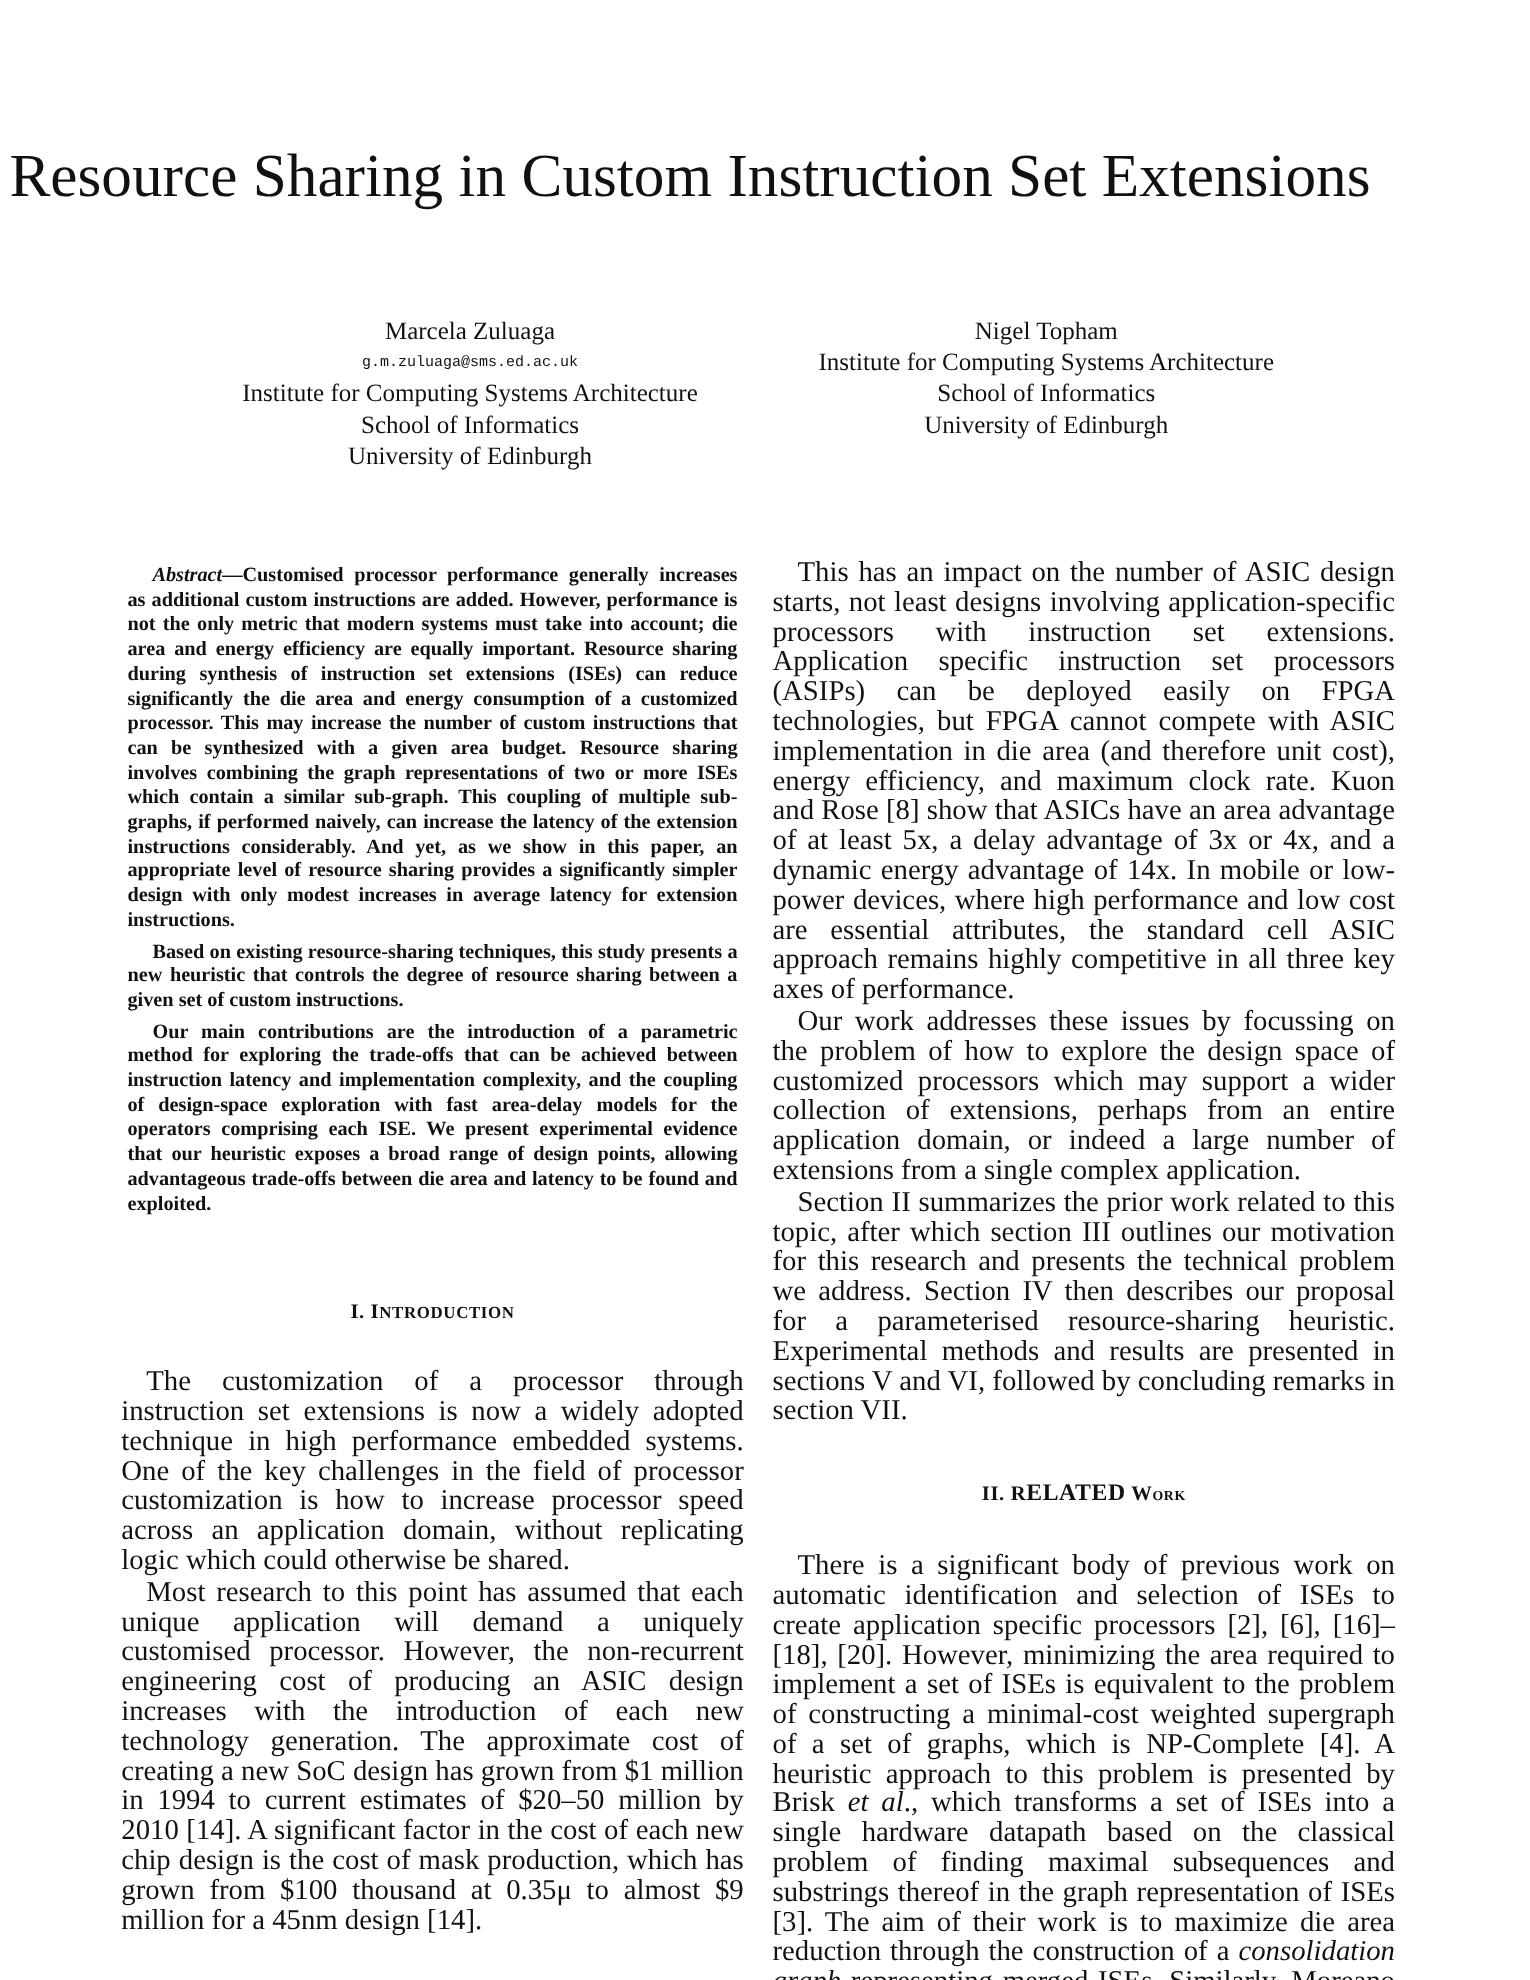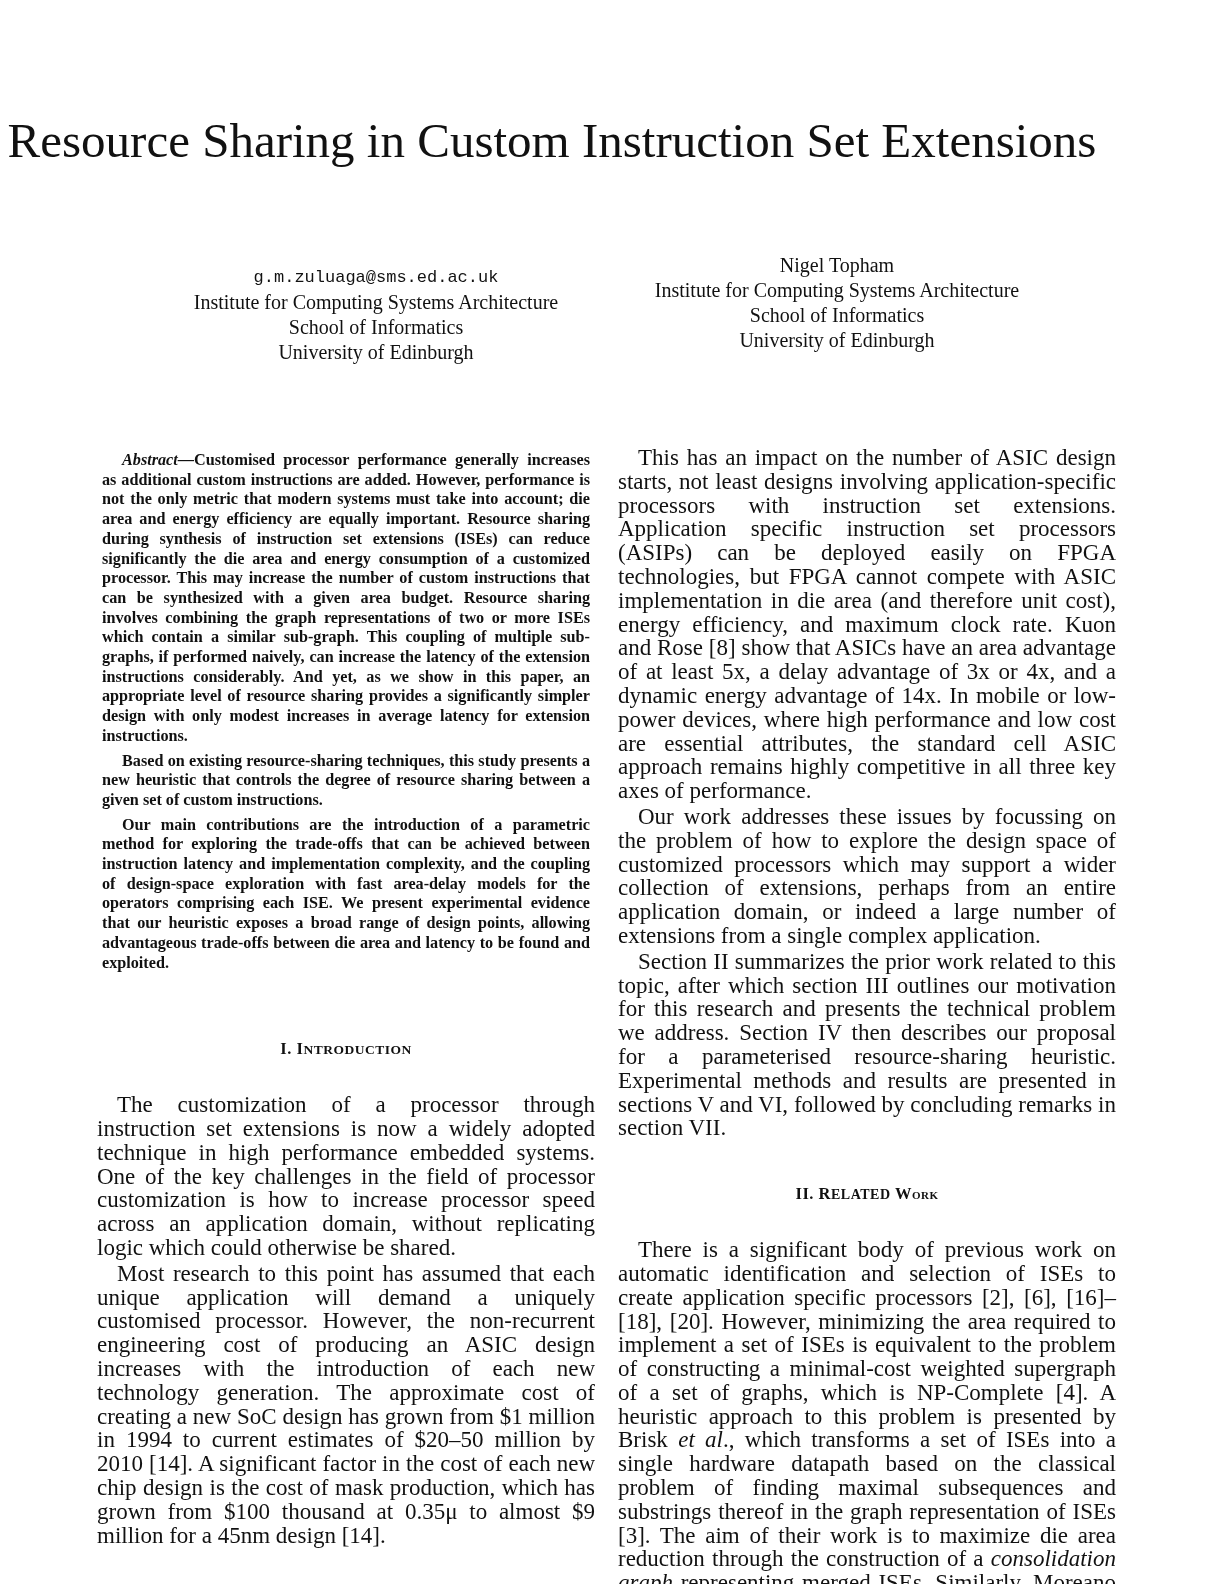--- a/index.html
+++ b/index.html
@@ -2,39 +2,40 @@
 <html><head>
 <meta charset="utf-8">
 <style>
   html, body { margin: 0; padding: 0; background: #ffffff; }
   body { width: 1224px; height: 1584px; position: relative; overflow: hidden;
          font-family: "Liberation Serif", "DejaVu Serif", serif; color: #111; }
   .title { position: absolute; left: 0; width: 1104px; top: 112px; text-align: center;
            font-size: 49px; line-height: 57px; }
   .author { position: absolute; top: 253px; width: 420px; text-align: center;
             font-size: 20px; line-height: 25px; }
-  .author .email { font-family: "Liberation Mono", "DejaVu Sans Mono", monospace; font-size: 17px; margin-top: 12px; }
+  .author .email { font-family: "Liberation Mono", "DejaVu Sans Mono", monospace; font-size: 12px; }
   .a1 { left: 166px; }
   .a2 { left: 627px; }
   .col { position: absolute; width: 498px; text-align: justify; }
   .colL { left: 97px; top: 446px; }
   .colR { left: 618px; top: 446px; }
   .abs p { margin: 5px; font-weight: bold; font-size: 16.2px; line-height: 19.7px; text-indent: 20px; }
   .abs .lead { font-style: italic; }
   .body p { margin: 0 0 2px 0; font-size: 23px; line-height: 23.8px; text-indent: 20px; }
   .sec { text-align: center; font-size: 16.5px; letter-spacing: 0.5px; margin: 16px; }
   .sc { font-variant: small-caps; }
   em { }
 </style>
 </head>
 <body>
 
 <div class="title">Resource Sharing in Custom Instruction Set Extensions</div>
 
 <div class="author a1">
+  <div>Marcela Zuluaga</div>
   <div class="email">g.m.zuluaga@sms.ed.ac.uk</div>
   <div>Institute for Computing Systems Architecture</div>
   <div>School of Informatics</div>
   <div>University of Edinburgh</div>
 </div>
 
 <div class="author a2">
   <div>Nigel Topham</div>
   <div>Institute for Computing Systems Architecture</div>
   <div>School of Informatics</div>
@@ -59,19 +60,19 @@
 </div>
 
 <div class="col colR">
   <div class="body">
     <p>This has an impact on the number of ASIC design starts, not least designs involving application-specific processors with instruction set extensions. Application specific instruction set processors (ASIPs) can be deployed easily on FPGA technologies, but FPGA cannot compete with ASIC implementation in die area (and therefore unit cost), energy efficiency, and maximum clock rate. Kuon and Rose [8] show that ASICs have an area advantage of at least 5x, a delay advantage of 3x or 4x, and a dynamic energy advantage of 14x. In mobile or low-power devices, where high performance and low cost are essential attributes, the standard cell ASIC approach remains highly competitive in all three key axes of performance.</p>
     <p>Our work addresses these issues by focussing on the problem of how to explore the design space of customized processors which may support a wider collection of extensions, perhaps from an entire application domain, or indeed a large number of extensions from a single complex application.</p>
     <p>Section II summarizes the prior work related to this topic, after which section III outlines our motivation for this research and presents the technical problem we address. Section IV then describes our proposal for a parameterised resource-sharing heuristic. Experimental methods and results are presented in sections V and VI, followed by concluding remarks in section VII.</p>
   </div>
 
   <div style="height:26px"></div>
-  <h2 class="sec"><span>II.</span> <span>R</span><span class="sc" style="font-size:14px">ELATED</span> <span>W</span><span class="sc" style="font-size:11px">ORK</span></h2>
+  <h2 class="sec"><span>II.</span> <span>R</span><span class="sc" style="font-size:19px">ELATED</span> <span>W</span><span class="sc" style="font-size:11px">ORK</span></h2>
   <div style="height:18px"></div>
 
   <div class="body">
     <p><span>There is a significant body of previous work on automatic identification and selection of ISEs to create application specific processors [2], [6], [16]–[18], [20]. However, minimizing the area required to implement a set of ISEs is equivalent to the problem of constructing a minimal-cost weighted supergraph of a set of graphs, which is NP-Complete [4]. A heuristic approach to this problem is presented by Brisk </span><em>et al</em><span>., which transforms a set of ISEs into a single hardware datapath based on the classical problem of finding maximal subsequences and substrings thereof in the graph representation of ISEs [3]. The aim of their work is to maximize die area reduction through the construction of a </span><em>consolidation graph</em><span> representing merged ISEs. Similarly, Moreano </span><em>et al</em><span>. in [13] introduce a heuristic that uses the construction of a compatibility graph to reduce the problem of two data-path merging to a maximum weight</span></p>
   </div>
 </div>
 
 </body></html>

